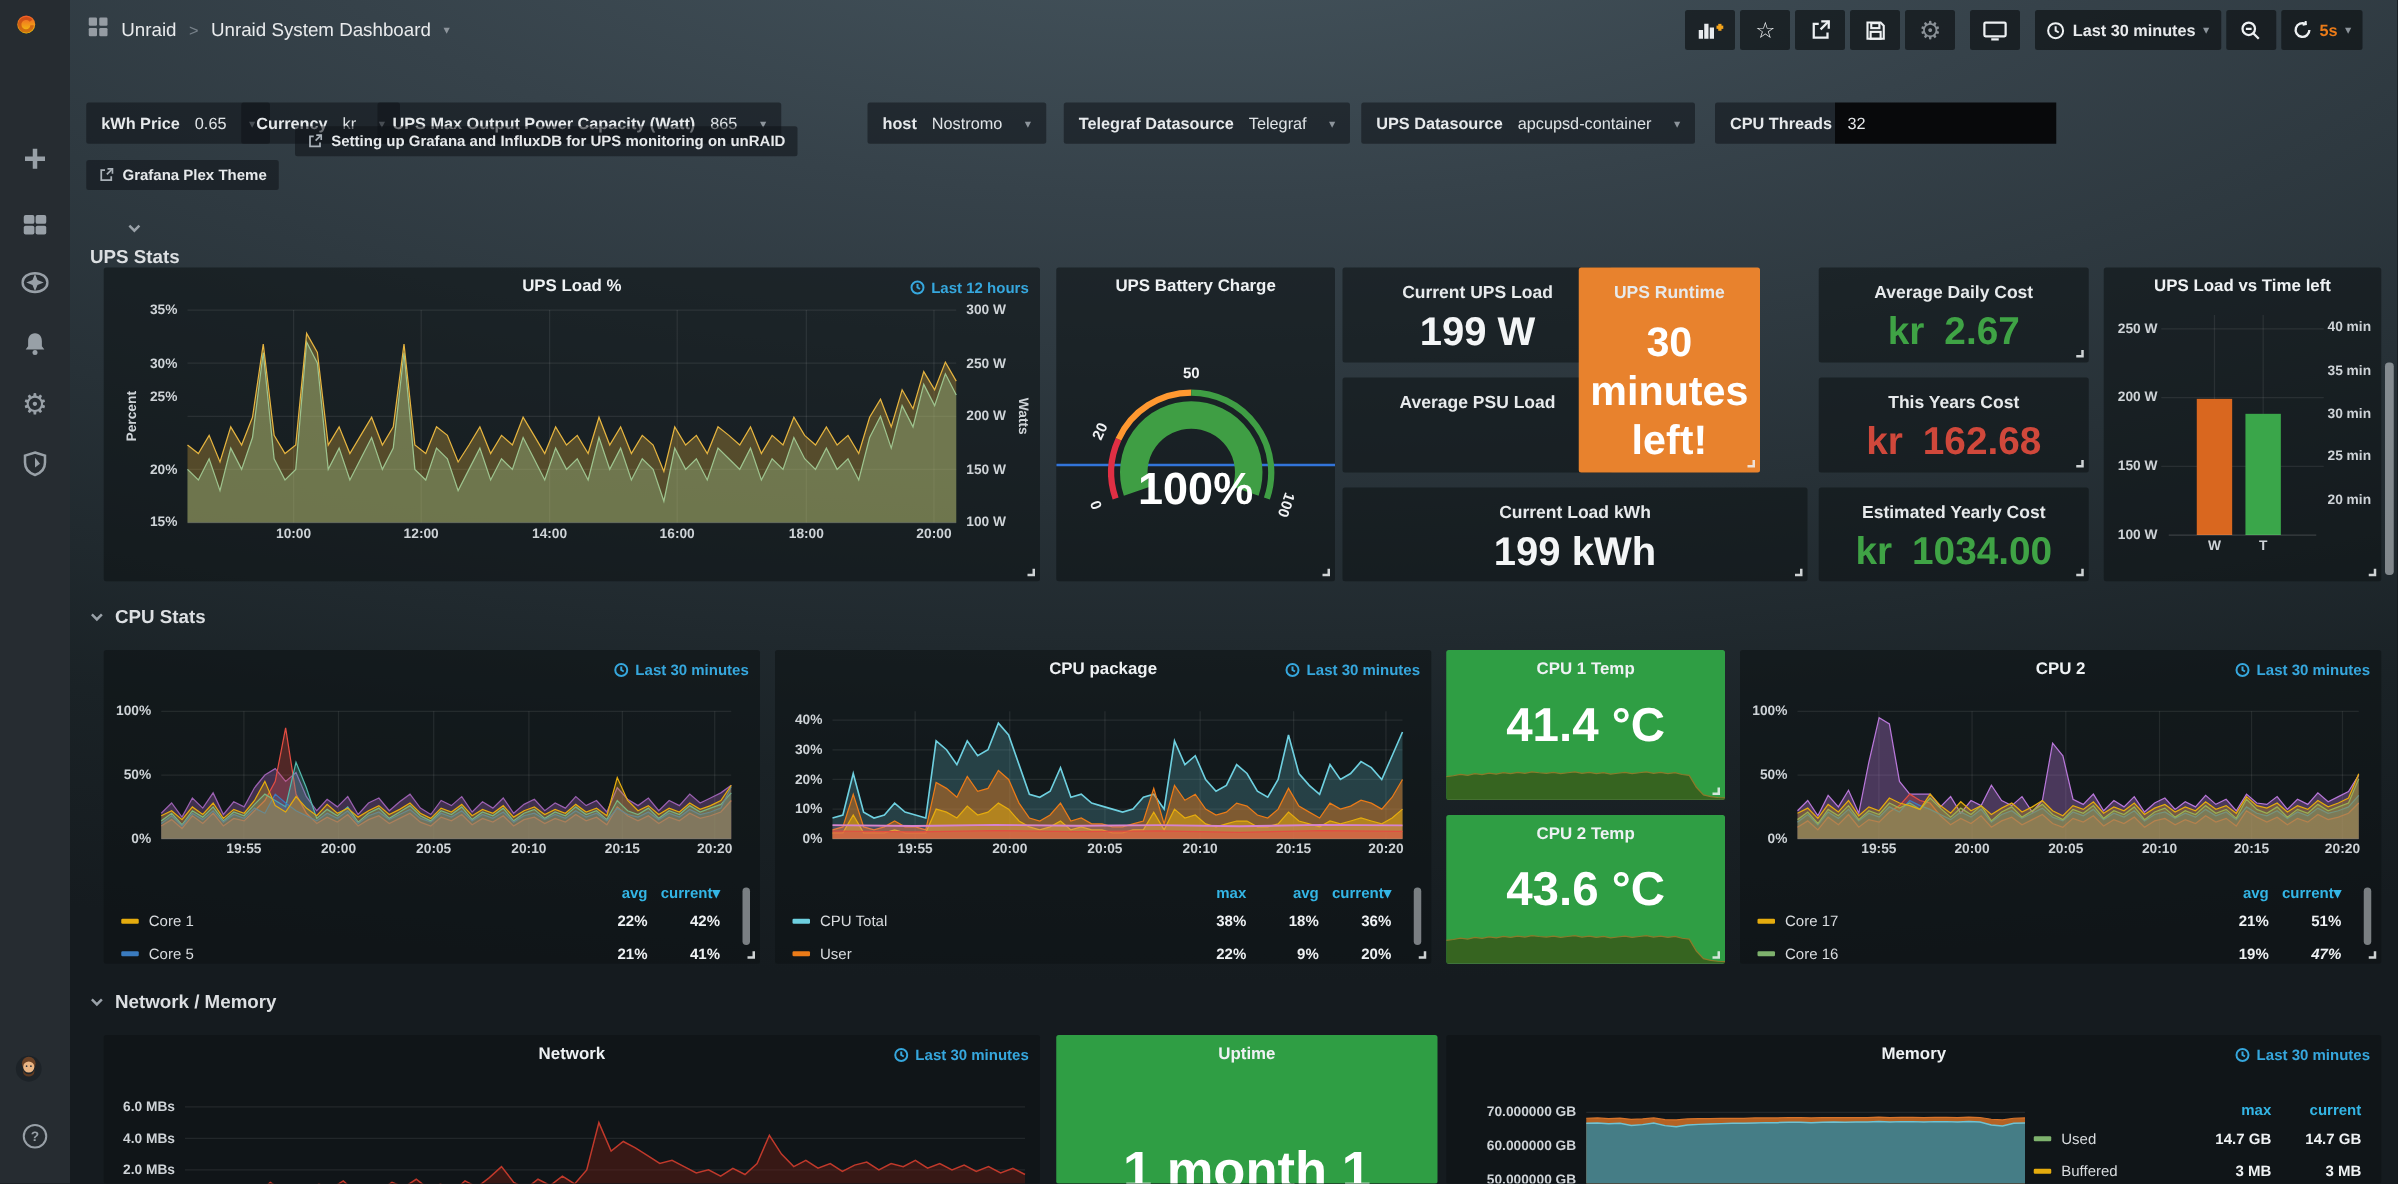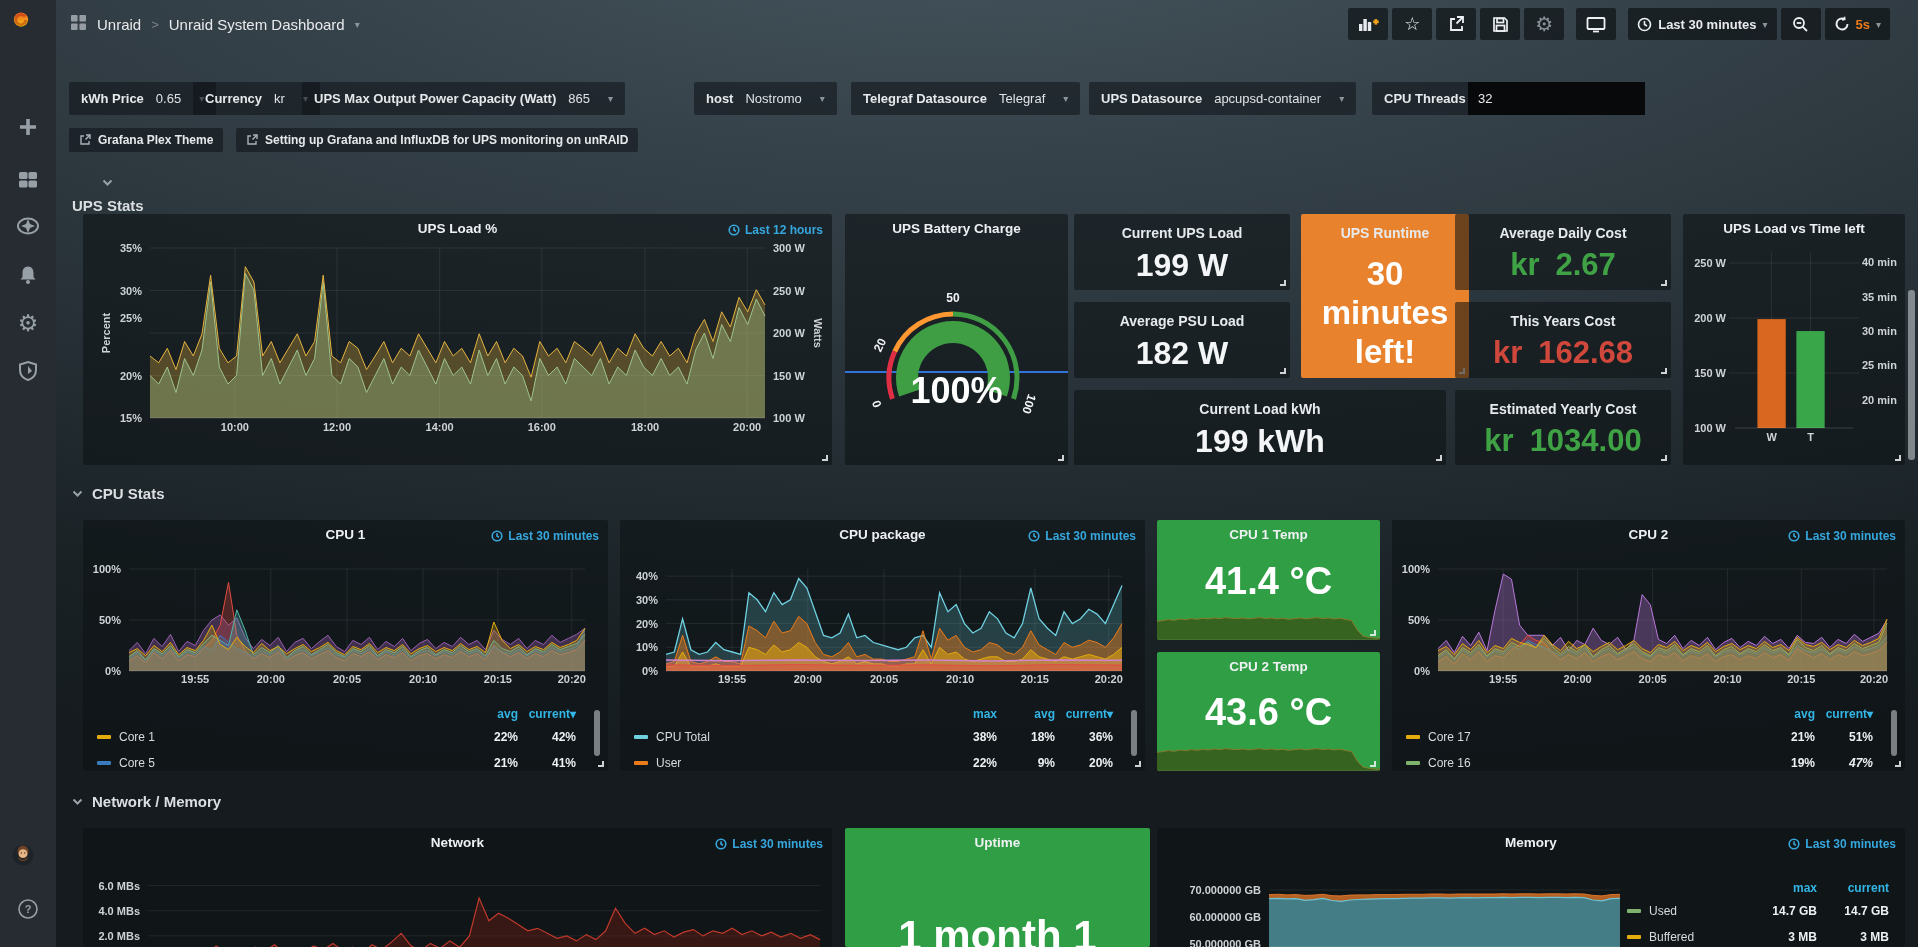--- a/index.html
+++ b/index.html
@@ -277,21 +277,21 @@
     <div class="pill-input" style="left:1468px; top:82px; width:177px;">32</div>
 
     <div class="linkpill" style="left:69px; top:101px; margin-top:27px;">
       <svg width="12" height="12" viewBox="0 0 12 12" fill="none" stroke="currentColor" stroke-width="1.4">
           <path d="M5 2 H2 V10 H10 V7"></path>
           <path d="M7 1 H11 V5"></path>
           <path d="M11 1 L6.5 5.5"></path>
         </svg>
       <span>Grafana Plex Theme</span>
     </div>
-    <div class="linkpill" style="left:236px; top:101px; margin-top:27px;">
+    <div class="linkpill" style="left:236px; top:101px; ">
       <svg width="12" height="12" viewBox="0 0 12 12" fill="none" stroke="currentColor" stroke-width="1.4">
           <path d="M5 2 H2 V10 H10 V7"></path>
           <path d="M7 1 H11 V5"></path>
           <path d="M11 1 L6.5 5.5"></path>
         </svg>
       <span>Setting up Grafana and InfluxDB for UPS monitoring on unRAID</span>
     </div>
   </div>
 
   <div class="sect" style="left:72px; top:177px;flex-direction:column;">
@@ -381,30 +381,29 @@
     <div class="rsz"></div>
   </div>
 
   <div class="panel" style="left:1074px; top:214px; width:216px; height:76px;">
     <div class="stat-title">Current UPS Load</div>
     <div class="stat-val">199 W</div>
     <div class="rsz"></div>
   </div>
   <div class="panel" style="left:1074px; top:302px; width:216px; height:76px;">
     <div class="stat-title">Average PSU Load</div>
-    <div class="stat-val">182 W</div>
     <div class="rsz"></div>
   </div>
   <div class="panel" style="left:1074px; top:390px; width:372px; height:75px;">
     <div class="stat-title">Current Load kWh</div>
     <div class="stat-val">199 kWh</div>
     <div class="rsz"></div>
   </div>
 
-  <div class="panel orange" style="left:1301px; top:214px; width:168px; height:164px;">
+  <div class="panel orange" style="left:1263px; top:214px; width:145px; height:164px;">
     <div class="stat-title">UPS Runtime</div>
     <div style="position:absolute; top:40px; left:0; right:0; text-align:center; font-size:33px; font-weight:bold; color:#fff; line-height:39px;">
       <div>30</div>
       <div>minutes</div>
       <div>left!</div>
     </div>
     <div class="rsz"></div>
   </div>
 
   <div class="panel" style="left:1455px; top:214px; width:216px; height:76px;">
@@ -454,21 +453,20 @@
         <span class="tick" style="left: 127px; top: 79px; transform: translate(0px, -50%);">30 min</span>
         <span class="tick" style="left: 127px; top: 113px; transform: translate(0px, -50%);">25 min</span>
         <span class="tick" style="left: 127px; top: 148px; transform: translate(0px, -50%);">20 min</span>
         <span class="tick" style="left: 36.58px; top: 185px; transform: translate(-50%, -50%);">W</span>
         <span class="tick" style="left: 75.52px; top: 185px; transform: translate(-50%, -50%);">T</span>
       </div>
     <div class="rsz"></div>
   </div>
 
   <div class="panel" style="left:83px; top:520px; width:525px; height:251px;">
-    <div class="ptitle">CPU 1</div>
     <div class="trange">
       <svg width="12" height="12" viewBox="0 0 15 15" fill="none" stroke="currentColor" stroke-width="2">
           <circle cx="7.5" cy="7.5" r="6"></circle>
           <path d="M7.5 4 V7.5 L10 9"></path>
         </svg>
       <span>Last 30 minutes</span>
     </div>
     <div class="chart" style="left: 46px; top: 49px; width: 456px; height: 102px; position: absolute;">
         <svg width="456" height="102" viewBox="0 0 456 102" class="csvg">
           <line x1="0" x2="456" y1="51" y2="51" class="grid"></line>

